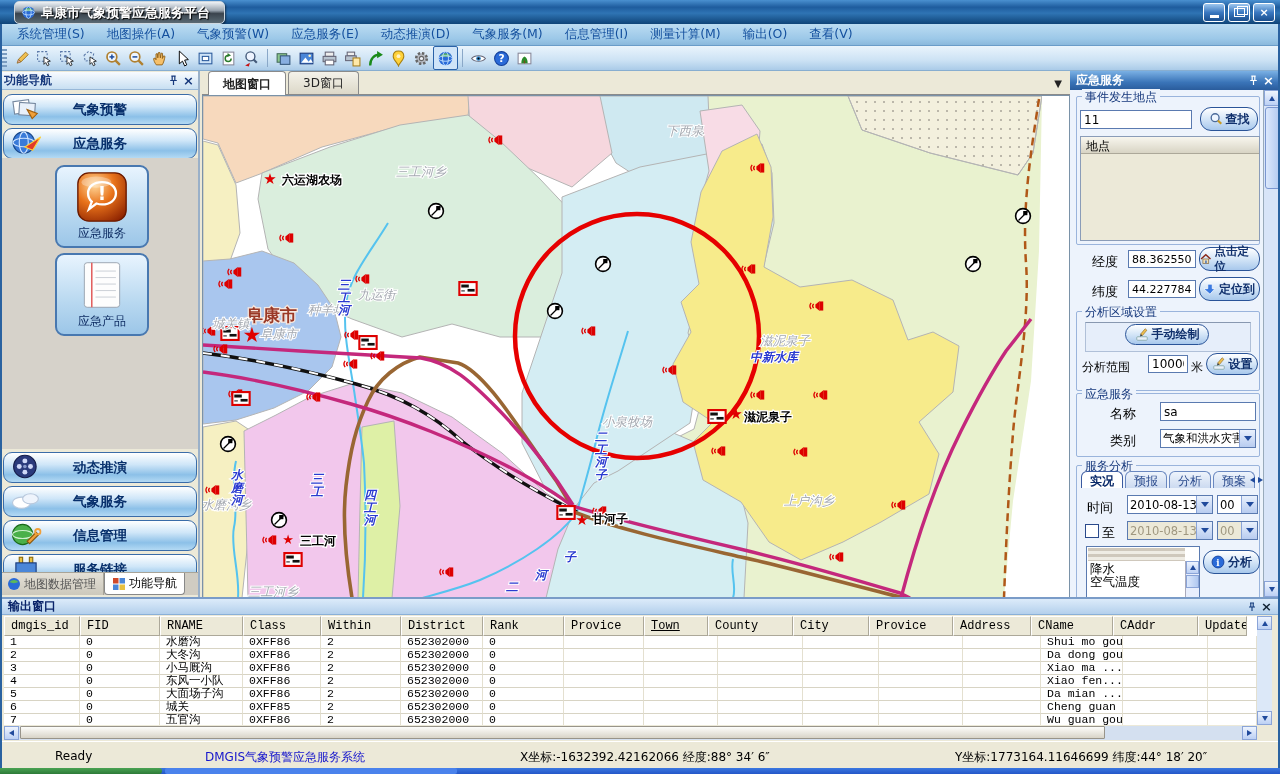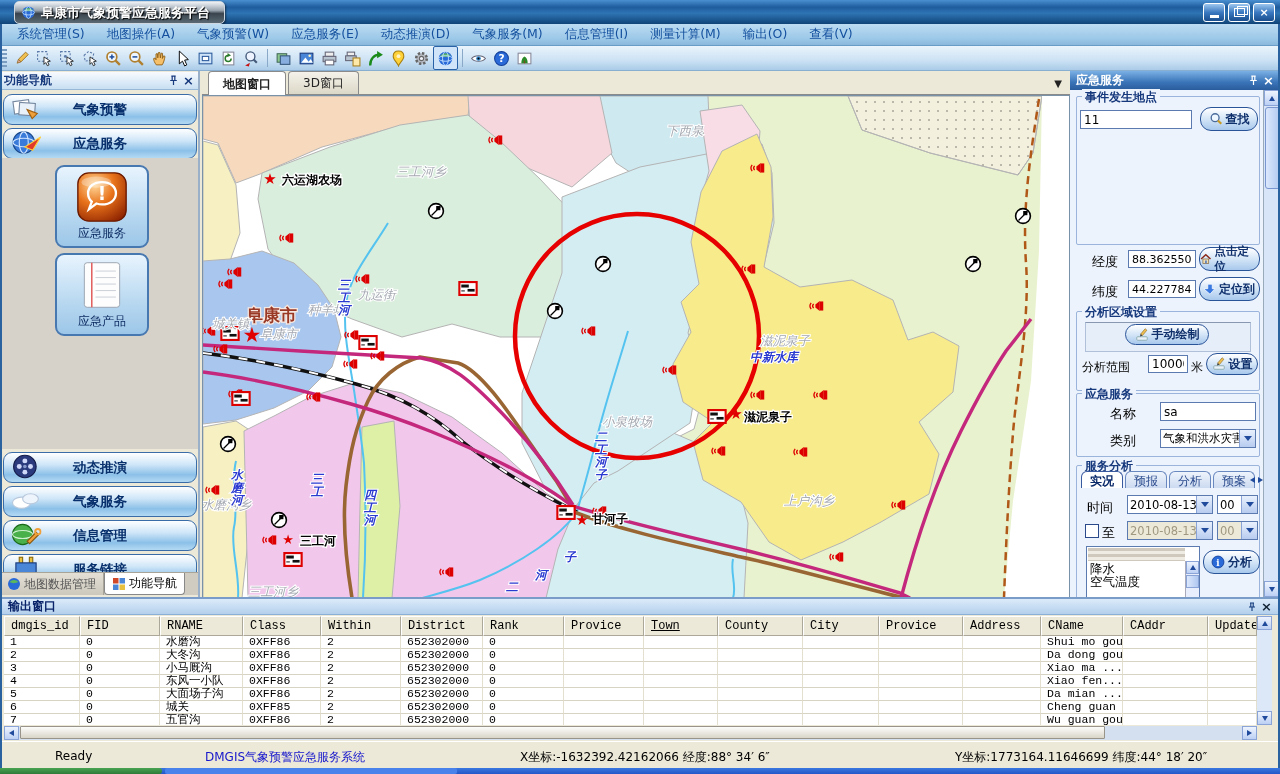--- a/index.html
+++ b/index.html
@@ -74,21 +74,21 @@
   text.m-river,text.m-water{font:italic bold 12px "DejaVu Serif",serif;fill:#2a3ad0;stroke:#fff;stroke-width:2px;paint-order:stroke;}
   text.m-star{fill:#e00000;stroke:none;}
   
   .rpanel{position:absolute;left:1070px;top:71px;width:210px;height:526px;background:#edf3fc;overflow:hidden;}
   .rp-header{position:absolute;left:0;top:0;width:210px;height:19px;
     background:linear-gradient(180deg,#7ab0e4 0%,#3a74b8 60%,#2a5c9c 100%);
     color:#fff;font-weight:bold;display:flex;align-items:center;justify-content:space-between;
     padding:0 6px;box-sizing:border-box;}
   .rp-header .hdr-btns{color:#fff;}
   .grp{position:absolute;border:1px solid #9ab4dc;border-radius:2px;}
-  .grp-label{position:absolute;top:-8px;left:5px;background:#edf3fc;padding:0 3px;color:#16387c;font-weight:bold;font-size:12px;white-space:nowrap;}
+  .grp-label{position:absolute;top:-8px;left:5px;background:#edf3fc;padding:0 3px;color:#16387c;font-weight:normal;font-size:12px;white-space:nowrap;}
   .xp-input{position:absolute;border:1px solid #5a7ab0;background:#fff;font:12px "DejaVu Sans",sans-serif;padding:1px 3px;box-sizing:border-box;}
   .pill{position:absolute;border:1.5px solid #2a5498;border-radius:11px;
     background:linear-gradient(180deg,#ffffff 0%,#d8e8f8 45%,#a8c8ec 100%);
     display:flex;align-items:center;justify-content:center;gap:3px;
     font:bold 12px "DejaVu Sans",sans-serif;color:#10306c;box-sizing:border-box;}
   .pill svg{width:14px;height:14px;}
   .loclist{position:absolute;left:10px;top:65px;width:178px;height:103px;border:1px solid #8a9cb8;background:#ece9d8;}
   .loclist-hdr{height:17px;background:linear-gradient(180deg,#f8f6ee,#d8d4c4);border-bottom:1px solid #aca899;
     padding:1px 5px;font-size:12px;color:#000;box-sizing:border-box;}
   .flabel{position:absolute;font-size:13px;color:#000;}
@@ -751,20 +751,23 @@
     <div class="grp" style="left:6px;top:25px;width:182px;height:147px">
       <span class="grp-label">事件发生地点</span>
     </div>
     <input class="xp-input" style="left: 10px; top: 39px; width: 112px; height: 19px;" value="11">
     <div class="pill" style="left:130px;top:36px;width:58px;height:24px">
       <svg viewBox="0 0 16 16">
           <use href="#s-mag"></use>
         </svg>
       <span>查找</span>
     </div>
+    <div class="loclist">
+      <div class="loclist-hdr">地点</div>
+    </div>
 
     <span class="flabel" style="left:22px;top:182px">经度</span>
     <input class="xp-input" style="left: 58px; top: 179px; width: 68px; height: 18px; font-size: 11px;" value="88.36255061">
     <div class="pill" style="left:129px;top:176px;width:61px;height:24px;font-size:11.5px">
       <svg viewBox="0 0 16 16" style="width:12px;height:12px">
           <use href="#s-house"></use>
         </svg>
       <span>点击定位</span>
     </div>
     <span class="flabel" style="left:22px;top:212px">纬度</span>
@@ -897,21 +900,21 @@
     <div id="out-table">
         <div class="trow">
           <div class="th" style="width: 76px;">dmgis_id</div>
           <div class="th" style="width: 80px;">FID</div>
           <div class="th" style="width: 83px;">RNAME</div>
           <div class="th" style="width: 78px;">Class</div>
           <div class="th" style="width: 80px;">Within</div>
           <div class="th" style="width: 82px;">District</div>
           <div class="th" style="width: 81px;">Rank</div>
           <div class="th" style="width: 80px;">Provice</div>
-          <div class="th" style="width: 74px; text-decoration: underline;">Town</div>
+          <div class="th" style="width: 64px; text-decoration: underline;">Town</div>
           <div class="th" style="width: 85px;">County</div>
           <div class="th" style="width: 76px;">City</div>
           <div class="th" style="width: 84px;">Provice</div>
           <div class="th" style="width: 78px;">Address</div>
           <div class="th" style="width: 82px;">CName</div>
           <div class="th" style="width: 85px;">CAddr</div>
           <div class="th" style="width: 49px;">Update</div>
         </div>
         <div class="trow">
           <div class="td" style="width: 76px;">1</div>

